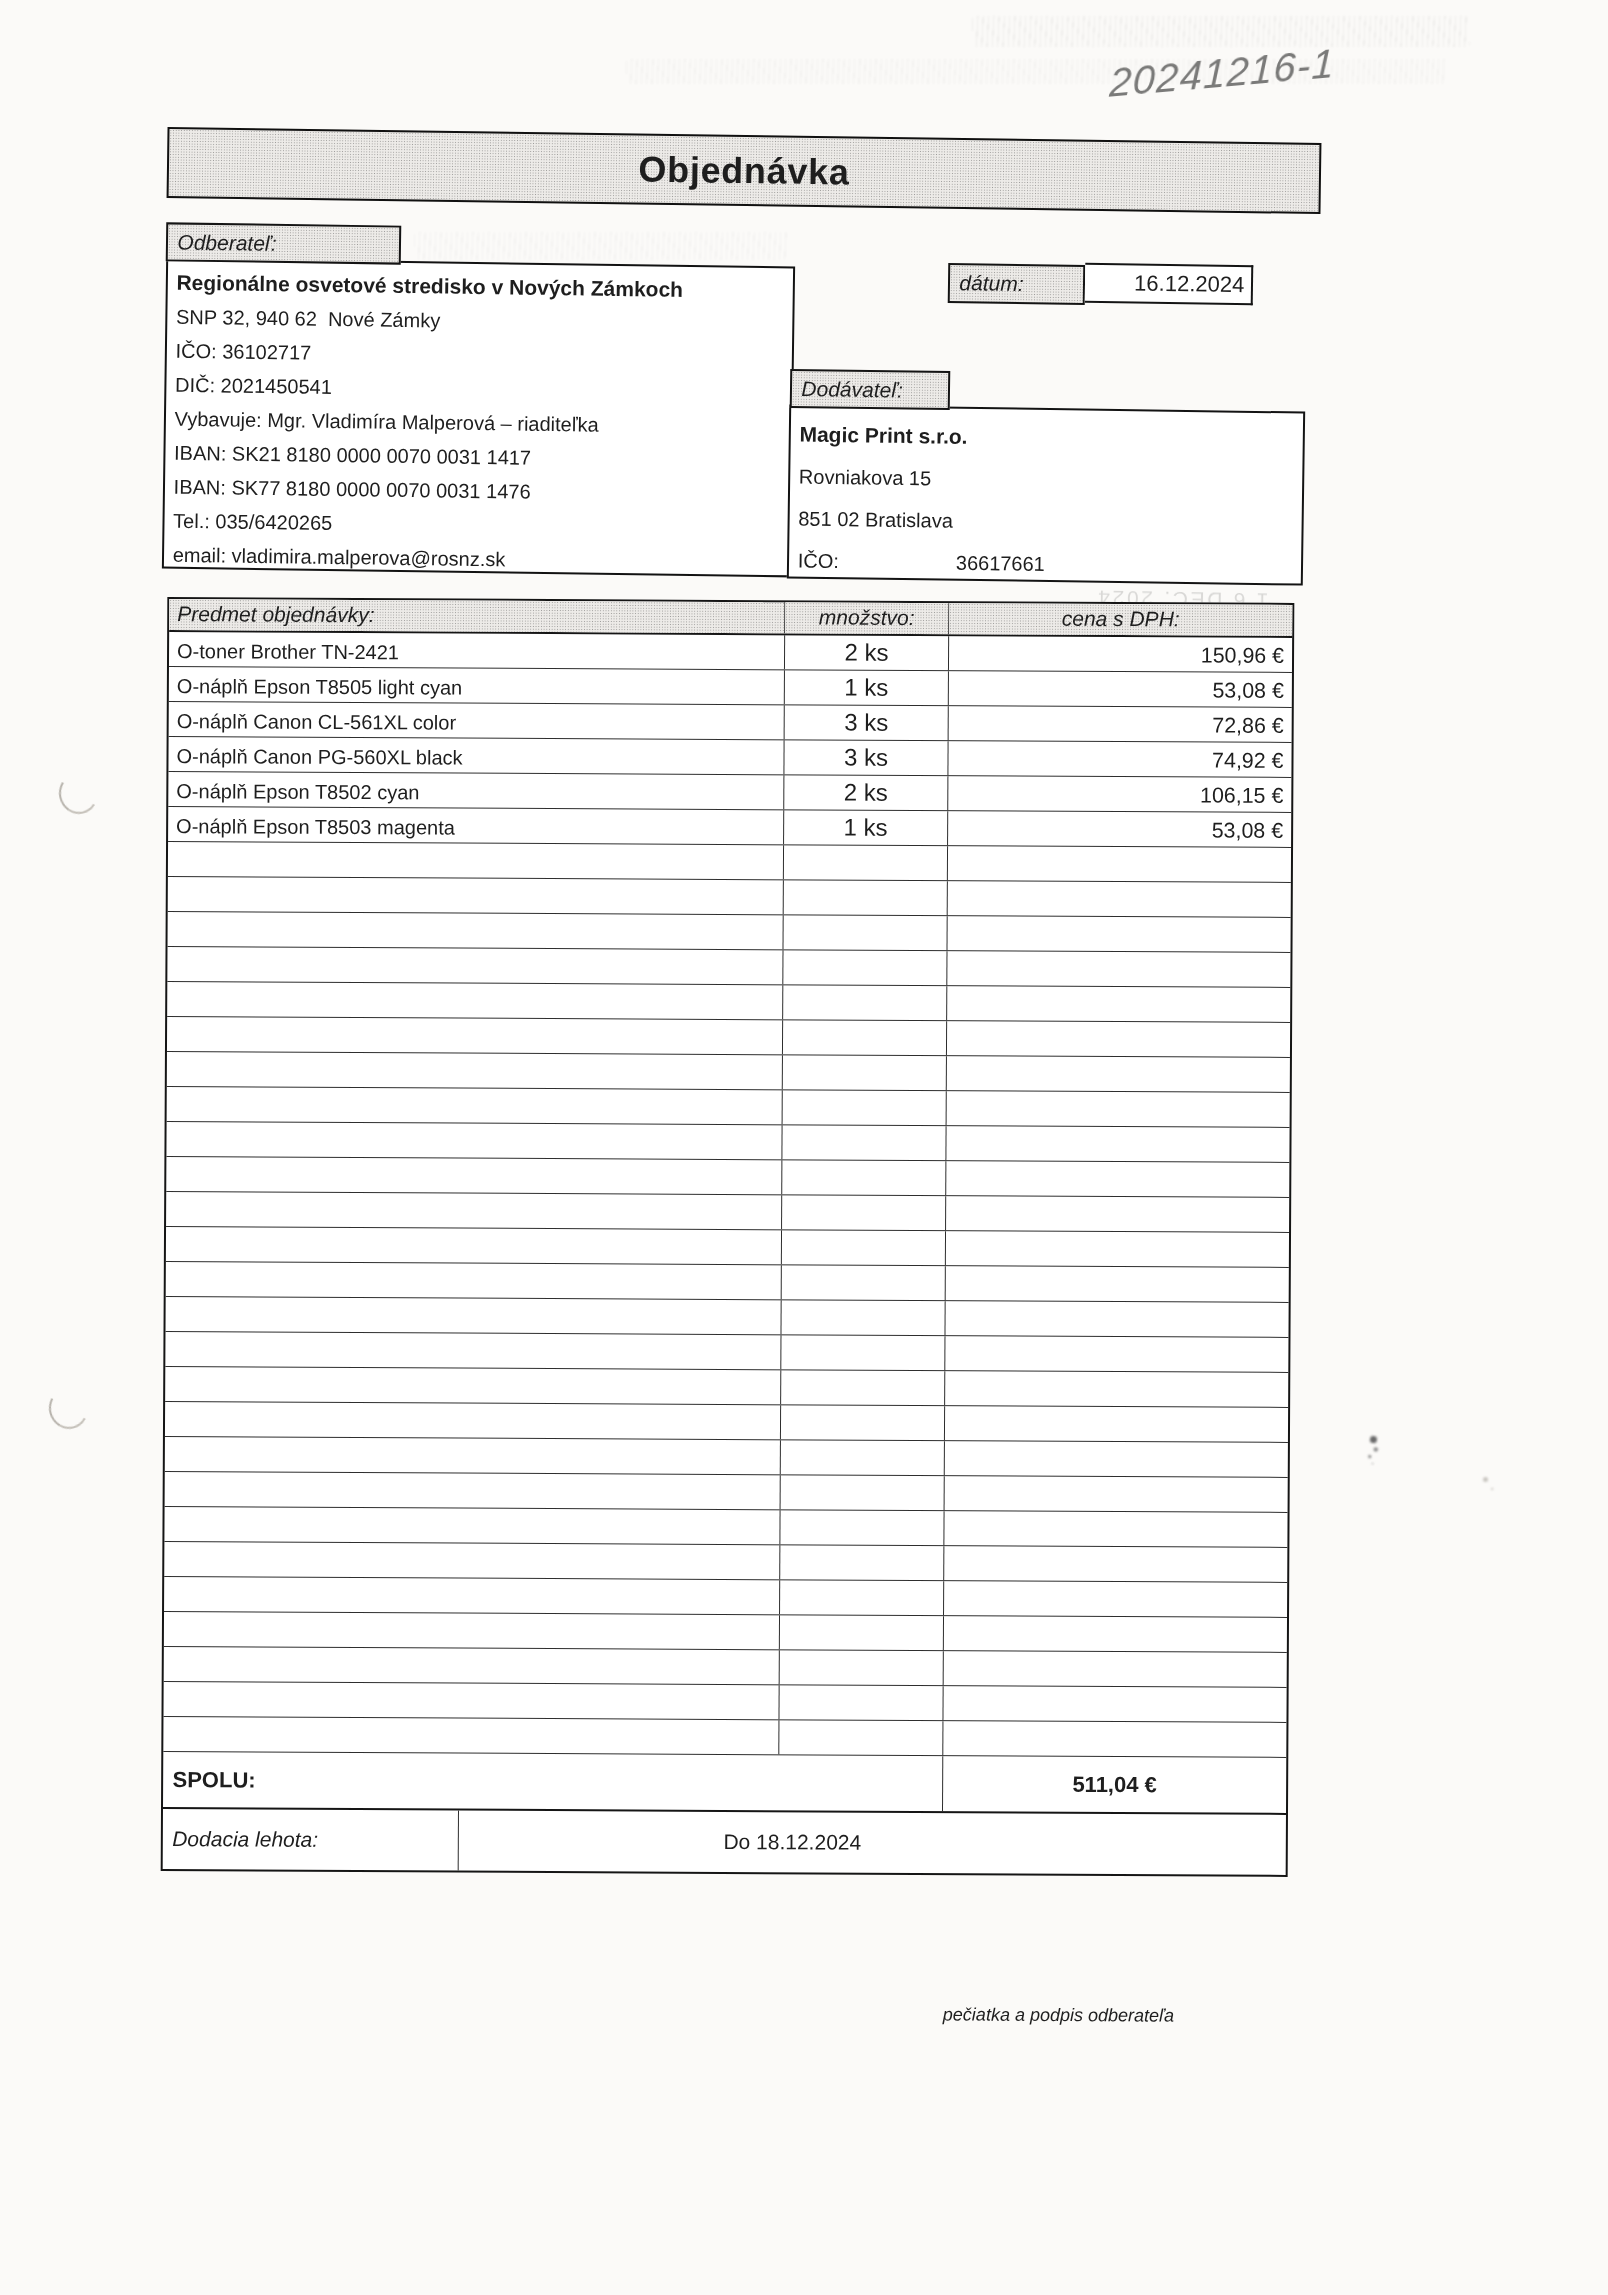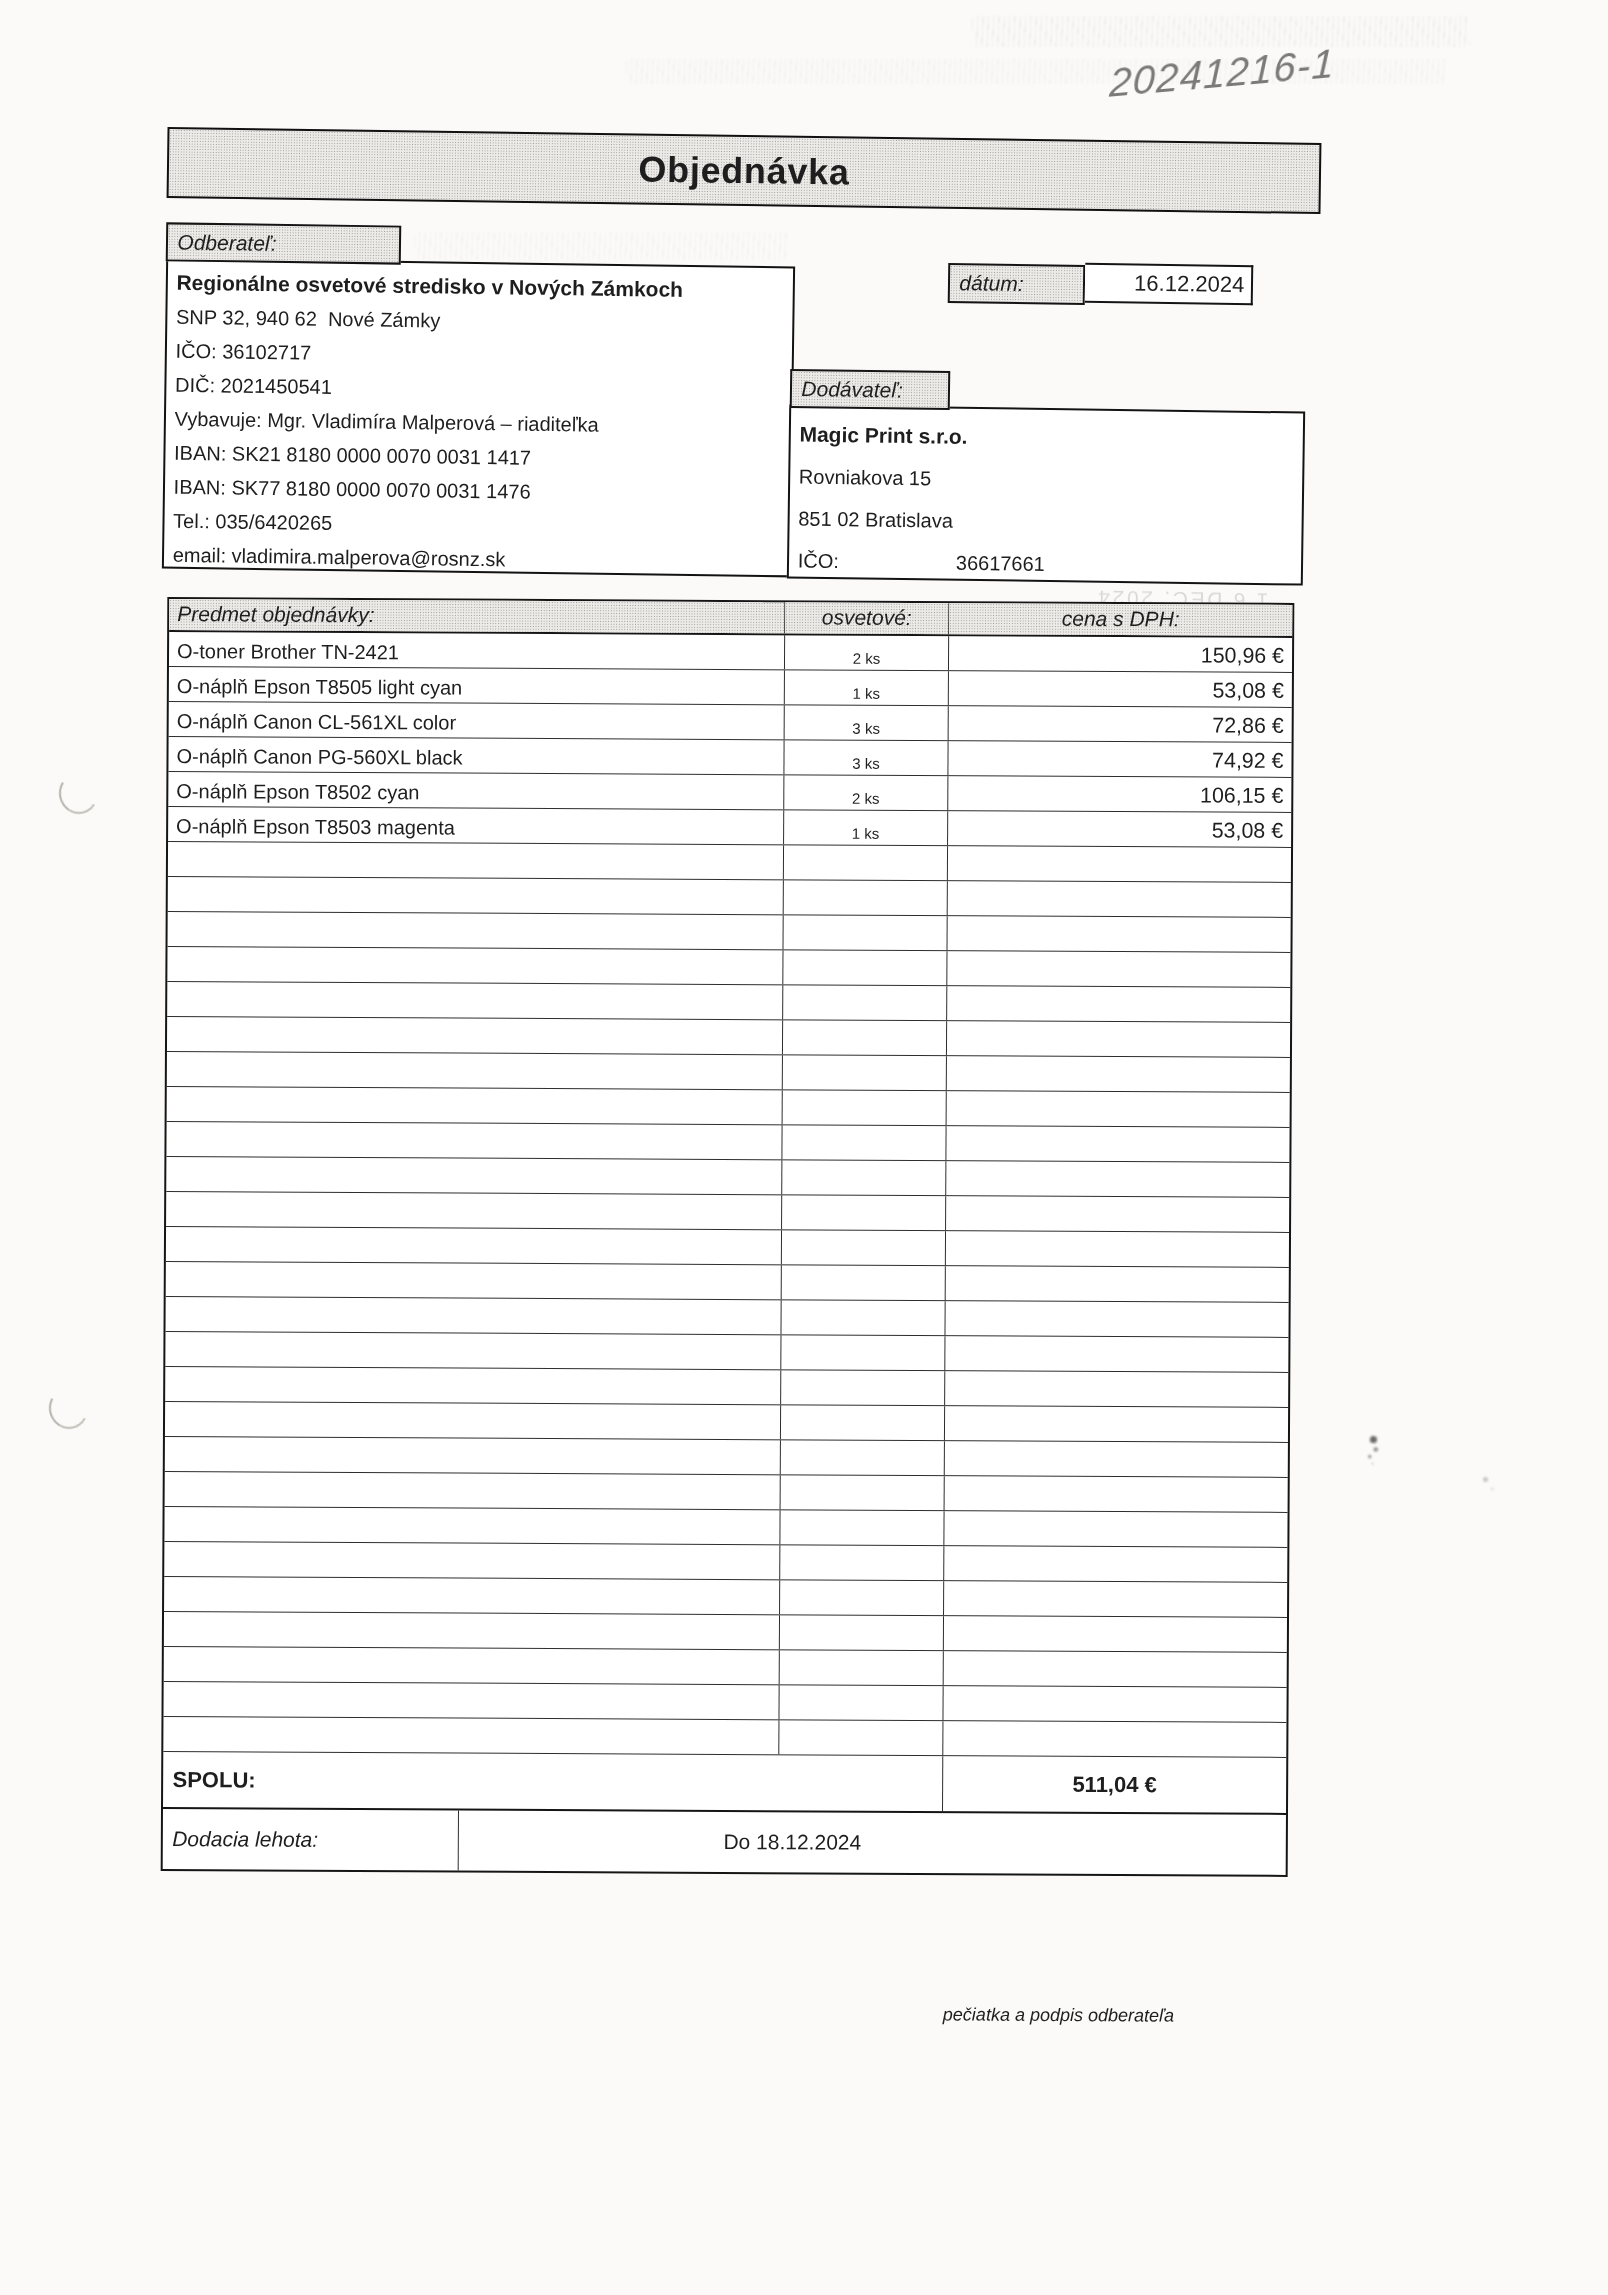--- a/index.html
+++ b/index.html
@@ -59,21 +59,21 @@
   
   .stamp{left:1082px;top:578px;width:200px;height:33px;transform:rotate(181deg);
     color:rgba(50,50,50,.17);font-size:21px;letter-spacing:2.7px;filter:blur(0.4px);
     text-align:center;white-space:pre}
   
   .otable{left:164px;top:600px;width:1127px;border:2px solid #151515;background:#fff}
   .trow{display:flex;height:35px;border-bottom:1.3px solid var(--table-line)}
   .thead{height:33px;border-bottom:2px solid #151515}
   .cell{display:flex;align-items:flex-end;padding-bottom:3.3px;overflow:hidden;white-space:pre}
   .c-item{width:616px;border-right:1.3px solid var(--table-line);padding-left:8px;font-size:20px}
-  .c-qty{width:164px;border-right:1.3px solid var(--table-line);justify-content:center;font-size:15px}
+  .c-qty{width:164px;border-right:1.3px solid var(--table-line);justify-content:center;font-size:24px}
   .c-price{flex:1;justify-content:flex-end;padding-right:8px;font-size:21.4px}
   .thead .cell{font-style:italic;font-size:21px;align-items:center;padding-bottom:1.3px}
   .thead .c-price{justify-content:center;padding-right:0}
   .spolu{display:flex;height:57px;border-bottom:2px solid #151515}
   .spolu .a{width:780px;border-right:1.3px solid var(--table-line);display:flex;align-items:center;
             padding-left:9.4px;font-weight:bold;font-size:22px}
   .spolu .b{flex:1;display:flex;align-items:center;justify-content:center;font-weight:bold;font-size:22px}
   .dodacia{display:flex;height:60px}
   .dodacia .a{width:296px;border-right:1.3px solid var(--table-line);display:flex;align-items:center;
               padding-left:9.4px;font-style:italic;font-size:21px}
@@ -131,21 +131,21 @@
     <div class="line">Rovniakova 15</div>
     <div class="line">851 02 Bratislava</div>
     <div class="line"><span>IČO:</span><span class="ico-val">36617661</span></div>
   </div>
 
   <div class="abs stamp">1 6 DEC. 2024</div>
 
   <div class="abs tilt-m otable">
     <div class="trow thead">
       <div class="cell c-item halftone">Predmet objednávky:</div>
-      <div class="cell c-qty halftone">osvetové:</div>
+      <div class="cell c-qty halftone">množstvo:</div>
       <div class="cell c-price halftone">cena s DPH:</div>
     </div>
     <div>
         <div class="trow">
           <div class="cell c-item">O-toner Brother TN-2421</div>
           <div class="cell c-qty">2 ks</div>
           <div class="cell c-price">150,96 €</div>
         </div>
         <div class="trow">
           <div class="cell c-item">O-náplň Epson T8505 light cyan</div>

